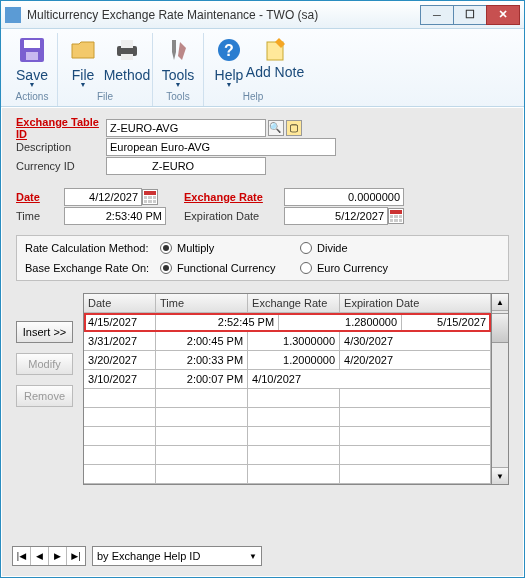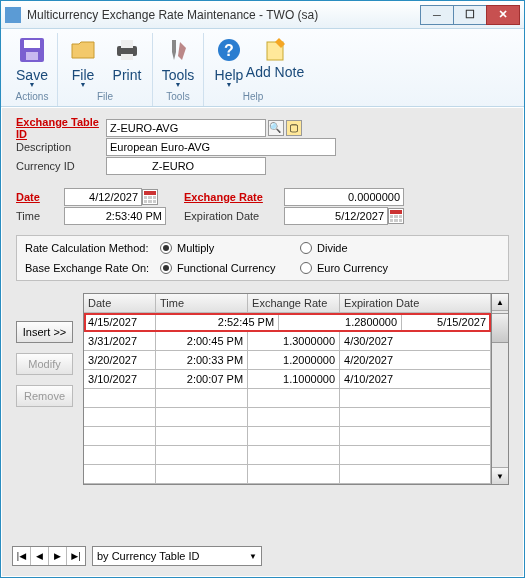--- a/index.html
+++ b/index.html
@@ -103,21 +103,21 @@
           <div class="drop">▼</div>
         </div>
         <div class="ritem">
           <div class="ricon">
               <svg width="28" height="28">
                 <rect x="4" y="10" width="20" height="10" fill="#555" rx="2"></rect>
                 <rect x="8" y="4" width="12" height="8" fill="#eee"></rect>
                 <rect x="8" y="18" width="12" height="6" fill="#eee"></rect>
               </svg>
             </div>
-          <div class="rlabel">Print</div>
+          <div class="rlabel">Method</div>
         </div>
       </div>
       <div class="grplabel">File</div>
     </div>
     <div class="rgroup">
       <div class="ritems">
         <div class="ritem">
           <div class="ricon">
               <svg width="28" height="28">
                 <path d="M8 4 L12 4 L12 16 L10 24 L8 16 Z" fill="#888"></path>
@@ -268,21 +268,20 @@
               </div>
               <div class="trow">
                 <div class="td c1">3/20/2027</div>
                 <div class="td c2">2:00:33 PM</div>
                 <div class="td c3">1.2000000</div>
                 <div class="td c4">4/20/2027</div>
               </div>
               <div class="trow">
                 <div class="td c1">3/10/2027</div>
                 <div class="td c2">2:00:07 PM</div>
-                <div class="td c3">1.1000000</div>
                 <div class="td c4">4/10/2027</div>
               </div>
               <div class="trow">
                 <div class="td c1"></div>
                 <div class="td c2"></div>
                 <div class="td c3"></div>
                 <div class="td c4"></div>
               </div>
               <div class="trow">
                 <div class="td c1"></div>
@@ -319,19 +318,19 @@
     </div>
 
     <div class="navbar">
       <div class="navbtns">
         <div class="navbtn">|◀</div>
         <div class="navbtn">◀</div>
         <div class="navbtn">▶</div>
         <div class="navbtn">▶|</div>
       </div>
       <div class="navselect">
-        <span>by Currency Table ID</span>
+        <span>by Exchange Help ID</span>
         <span style="font-size:8px;">▼</span>
       </div>
     </div>
 
   </div>
 </div>
 
 </body></html>

